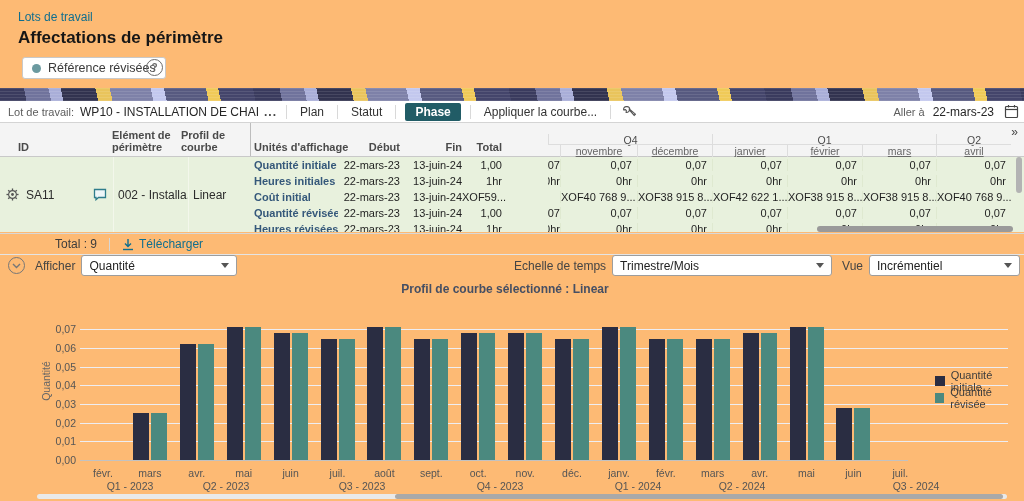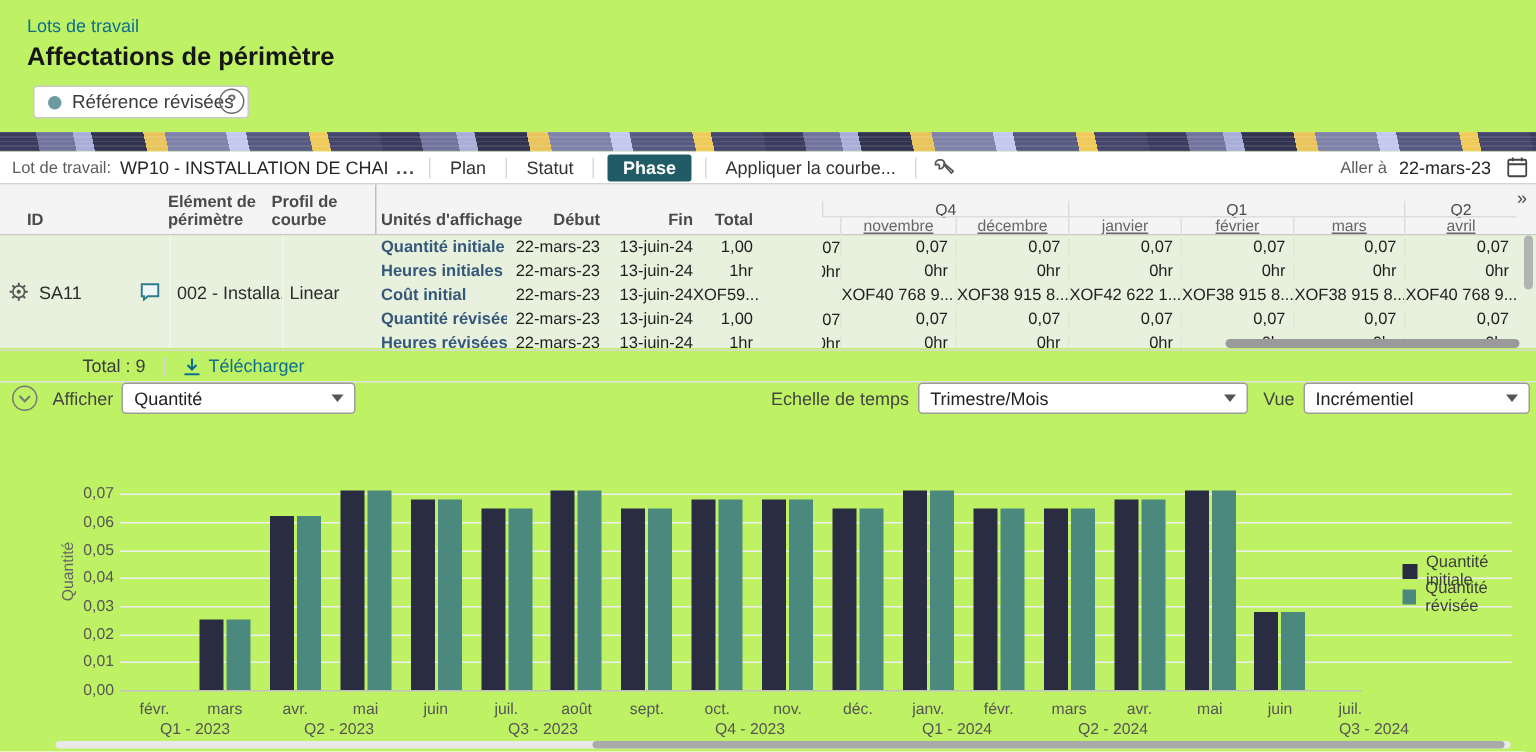--- a/index.html
+++ b/index.html
@@ -1,16 +1,16 @@
 <!DOCTYPE html>
 <html><head>
 <meta charset="utf-8">
 <style>
   html,body{margin:0;padding:0;background:#fff;}
-  #app{position:relative;width:1024px;height:501px;overflow:hidden;background:#bef264;
+  #app{position:relative;width:1024px;height:501px;overflow:hidden;background:#fdba74;
        font-family:"Liberation Sans",sans-serif;color:#2e2e2e;}
   .abs{position:absolute;}
   
   .breadcrumb{left:18px;top:10px;font-size:12px;color:#0f6e8e;cursor:pointer;}
   .page-title{left:18px;top:28px;font-size:17px;font-weight:bold;color:#161616;}
   .chip{left:22px;top:57px;height:20px;border:1px solid #c9c9c9;border-radius:3px;background:#fff;
         display:flex;align-items:center;padding:0 9px;font-size:12.5px;color:#3a3a3a;}
   .chip-dot{width:9px;height:9px;border-radius:50%;background:#6b9aa0;margin-right:7px;}
   .help-icon{left:146px;top:59px;width:15px;height:15px;border:1.4px solid #6d6d6d;border-radius:50%;
         font-size:10px;color:#6d6d6d;display:flex;align-items:center;justify-content:center;font-weight:bold;}
@@ -306,20 +306,21 @@
       <span>Trimestre/Mois</span>
         <span class="caret"></span>
     </span>
     <span class="ctl-label">Vue</span>
     <span class="selectbox" style="width:135px;margin-right:4px;">
       <span>Incrémentiel</span>
         <span class="caret"></span>
     </span>
   </div>
 
+  <div class="abs chart-title">Profil de courbe sélectionné : Linear</div>
   <div class="abs ylab">Quantité</div>
   <div id="chart-layer" class="abs" style="left:0;top:0;width:1024px;height:501px;pointer-events:none;">
       <div class="tick" style="left: 40px; top: 454px;">0,00</div>
       <div class="gline" style="top: 441.3px;"></div>
       <div class="tick" style="left: 40px; top: 435.3px;">0,01</div>
       <div class="gline" style="top: 422.7px;"></div>
       <div class="tick" style="left: 40px; top: 416.7px;">0,02</div>
       <div class="gline" style="top: 404px;"></div>
       <div class="tick" style="left: 40px; top: 398px;">0,03</div>
       <div class="gline" style="top: 385.3px;"></div>

